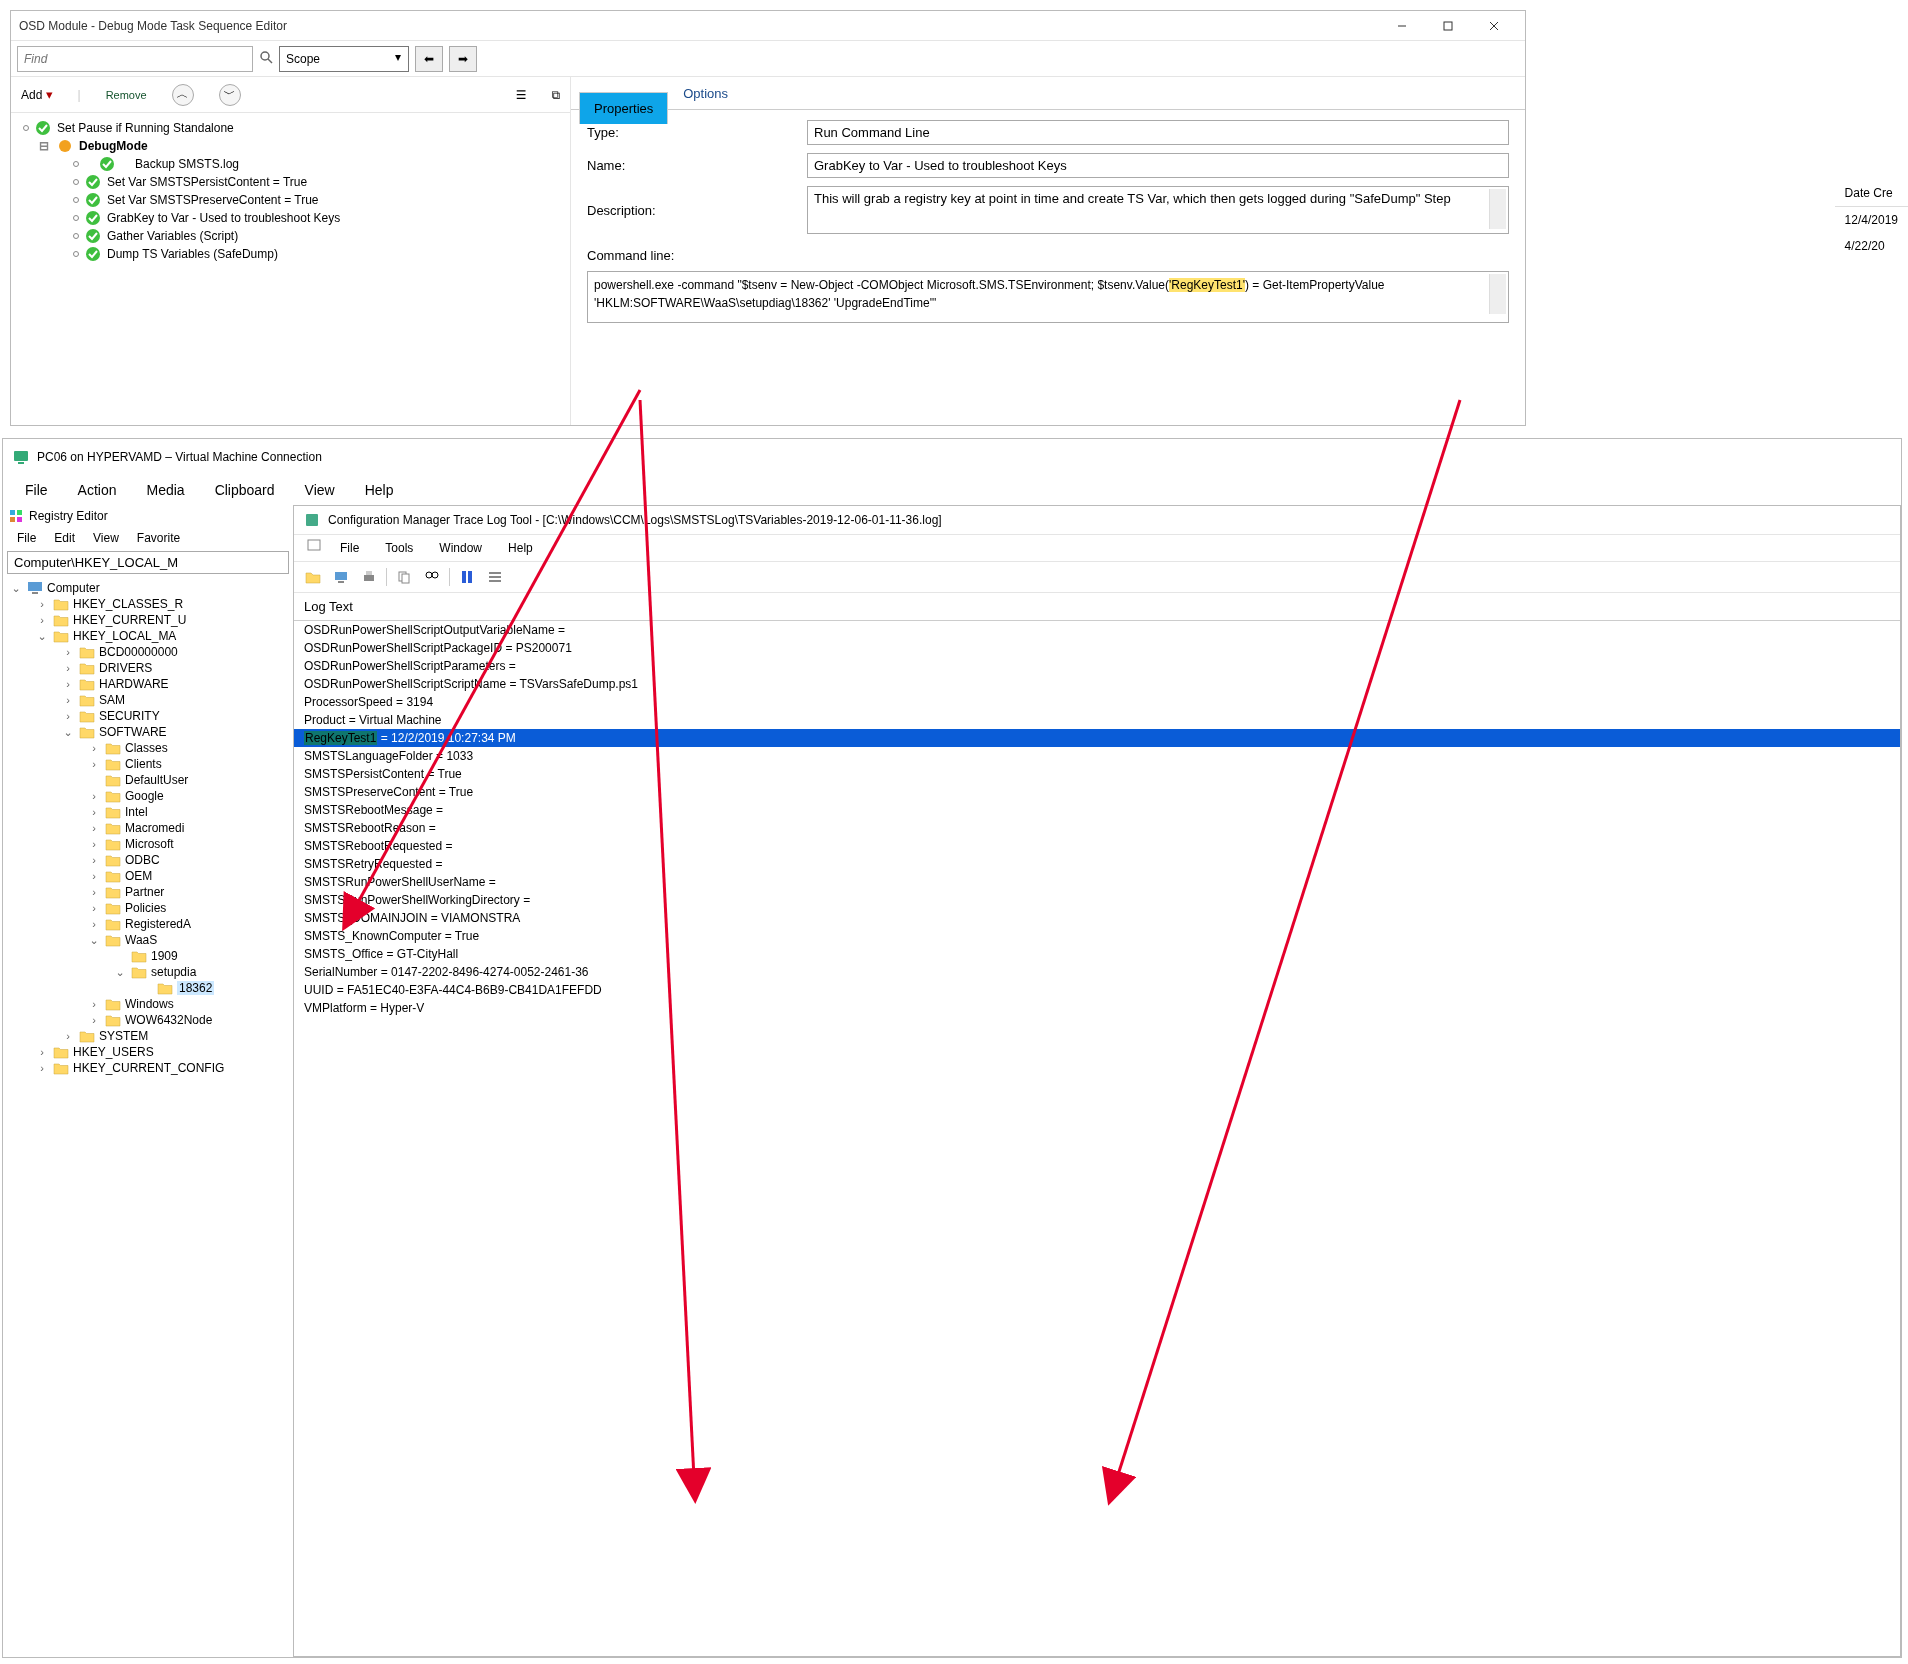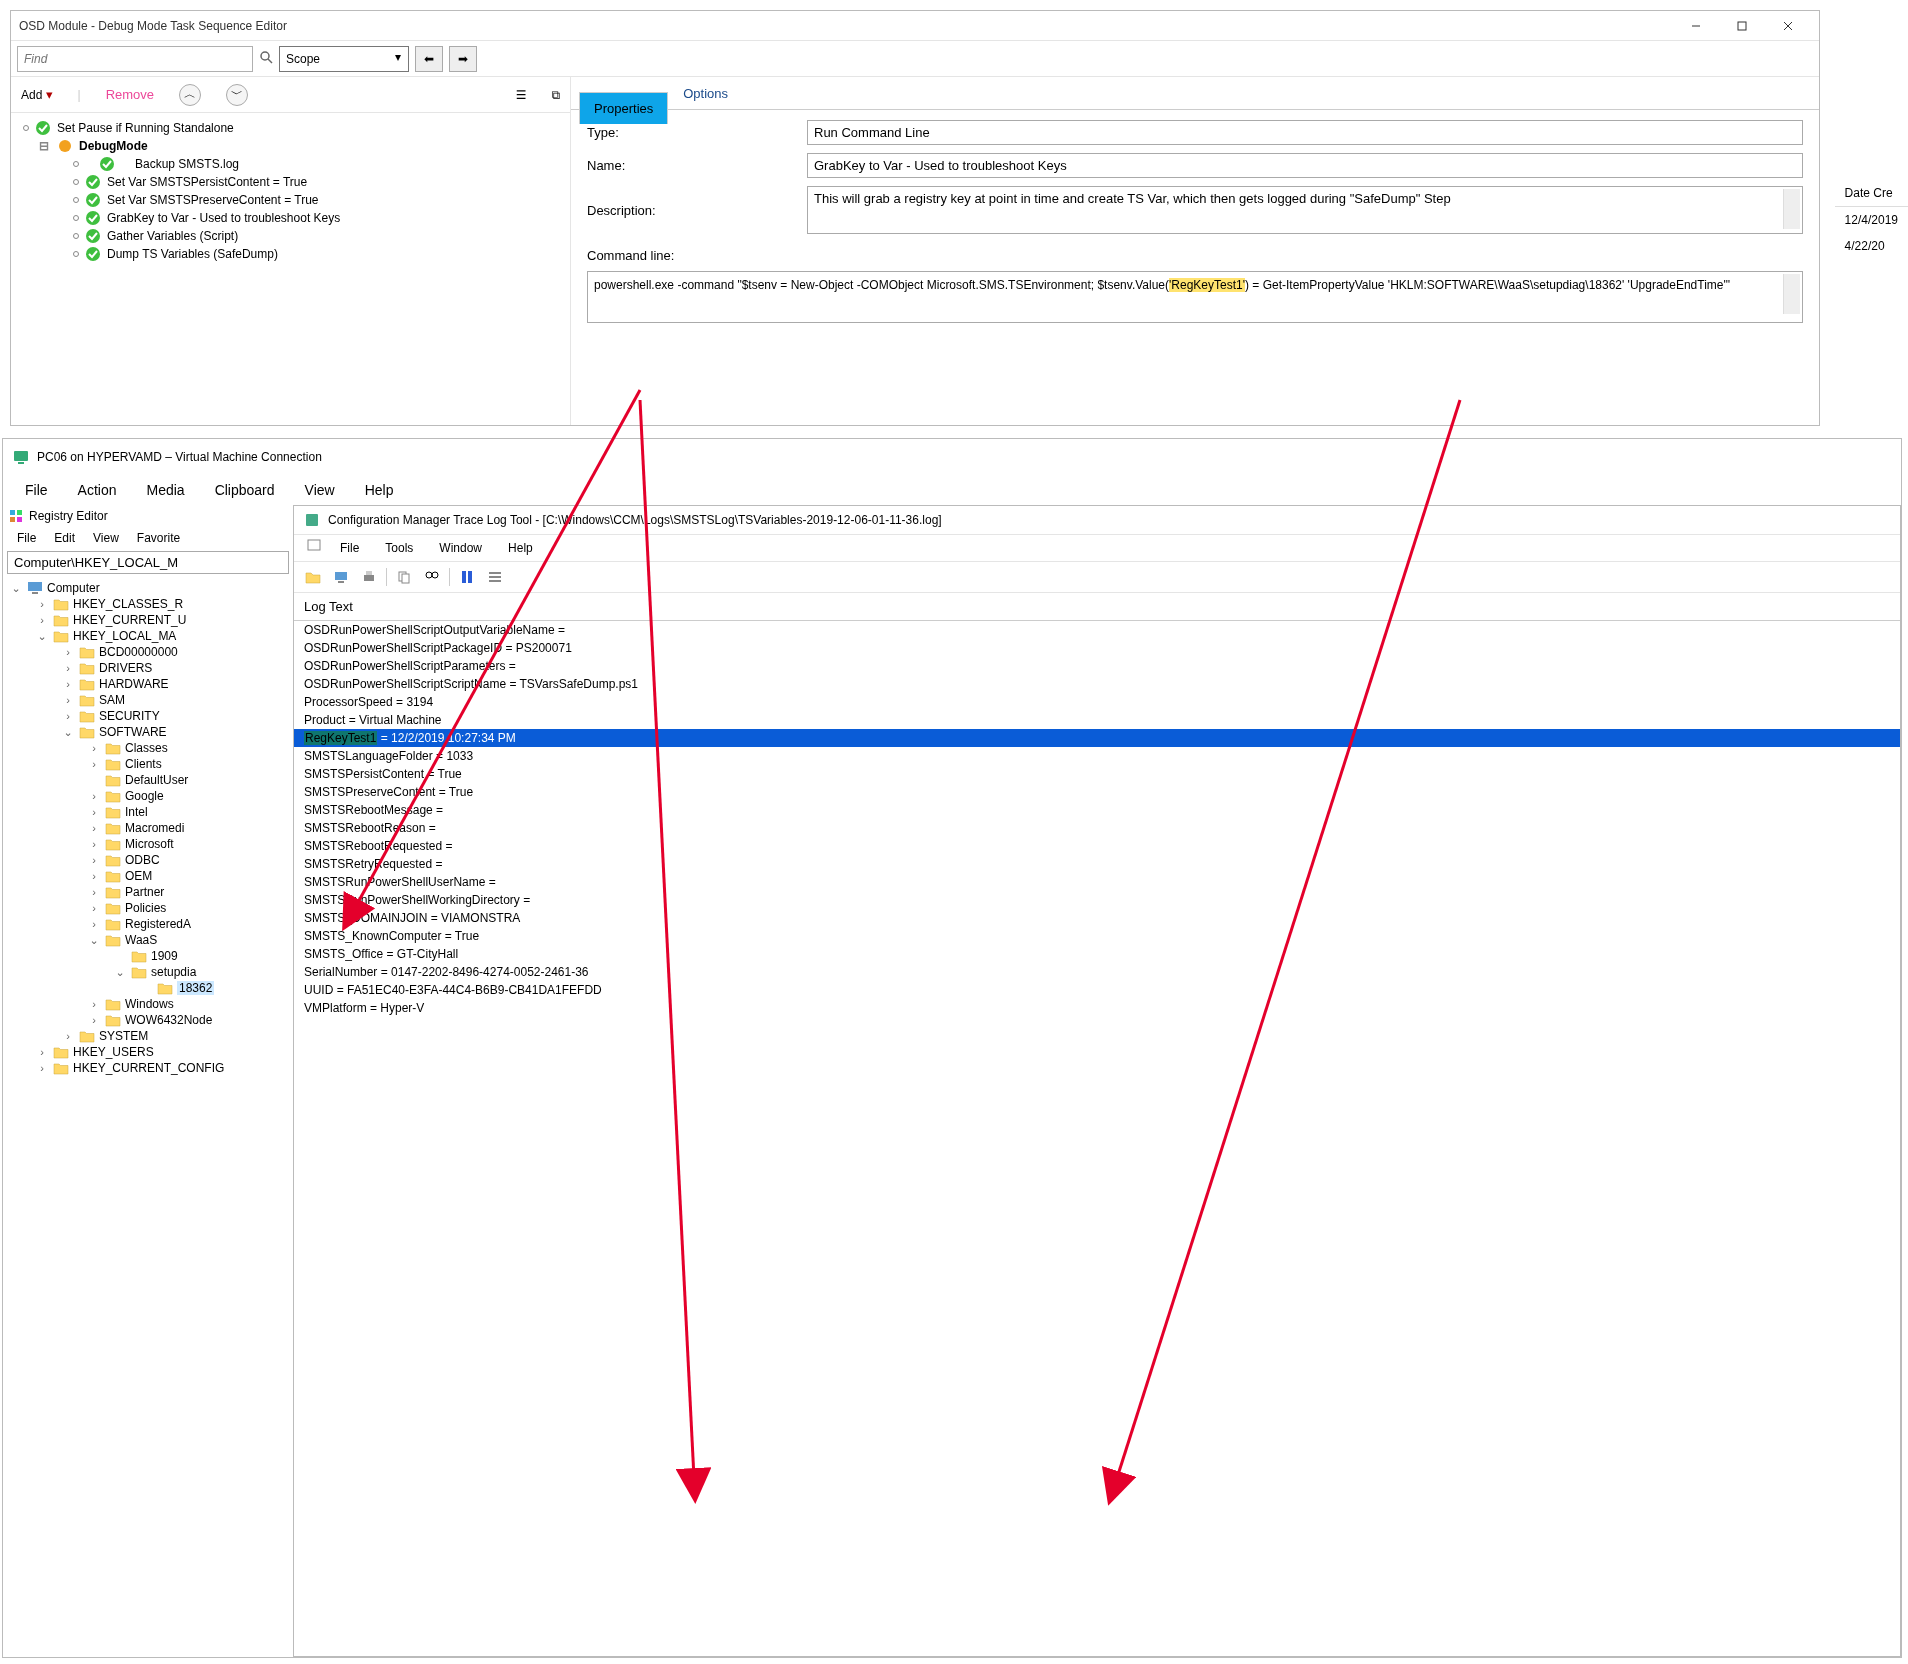--- a/index.html
+++ b/index.html
@@ -4,32 +4,32 @@
 <style>
   *{box-sizing:border-box;margin:0;padding:0;font-family:"Segoe UI",Tahoma,sans-serif;font-size:12px;color:#000}
   body{background:#fff;width:1908px;height:1664px;position:relative;overflow:hidden}
   .window{position:absolute;background:#fff;border:1px solid #bbb}
   .titlebar{height:30px;display:flex;align-items:center;padding:0 8px;background:#fff;border-bottom:1px solid #e5e5e5}
   .titlebar .title{flex:1;font-size:12px;color:#333}
   .titlebar .wbtn{width:46px;height:30px;display:flex;align-items:center;justify-content:center;color:#333}
   .titlebar .wbtn svg{width:10px;height:10px}
   
   
-  #osd{left:10px;top:10px;width:1810px;height:416px;z-index:1}
+  #osd{left:10px;top:10px;width:1516px;height:416px;z-index:1}
   #osd .findrow{height:36px;display:flex;align-items:center;gap:6px;padding:4px 6px;border-bottom:1px solid #e5e5e5}
   #osd .findbox{width:236px;height:26px;border:1px solid #b0b0b0;padding:0 6px;font-size:12px;font-style:italic;color:#888}
   #osd .scope{width:130px;height:26px;border:1px solid #777;padding:0 6px;font-size:12px;appearance:none;background:#fff}
   #osd .scopewrap{position:relative}
   #osd .scopewrap::after{content:"▾";position:absolute;right:8px;top:4px;pointer-events:none}
   #osd .navbtn{width:28px;height:26px;border:1px solid #aaa;background:#eee;display:flex;align-items:center;justify-content:center}
   #osd .body{display:flex;height:calc(100% - 66px)}
   #osd .left{width:560px;border-right:1px solid #e5e5e5;display:flex;flex-direction:column}
   #osd .actionrow{height:36px;display:flex;align-items:center;padding:0 10px;gap:25px;border-bottom:1px solid #e5e5e5}
   #osd .add{color:#b00000;font-size:13px}
-  #osd .remove{color:#ec4899;font-size:13px}
+  #osd .remove{color:#14532d;font-size:11px}
   #osd .roundbtn{width:22px;height:22px;border:1px solid #aaa;border-radius:50%;display:flex;align-items:center;justify-content:center;background:#f5f5f5}
   #osd .steps{padding:6px 6px}
   #osd .step{display:flex;align-items:center;gap:6px;padding:1px 0 1px 30px;font-size:13px}
   #osd .step.root{padding-left:6px}
   #osd .step.group{padding-left:22px;font-weight:bold}
   #osd .step .disc{width:6px;height:6px;border:1px solid #888;border-radius:50%}
   #osd .step .chk{width:16px;height:16px}
   #osd .right{flex:1;padding:0}
   #osd .tabs{display:flex;gap:0;border-bottom:1px solid #ccc;padding:0 8px}
   #osd .tab{padding:8px 14px;font-size:13px;border:1px solid transparent;border-bottom:none;color:#1a4a8a}

